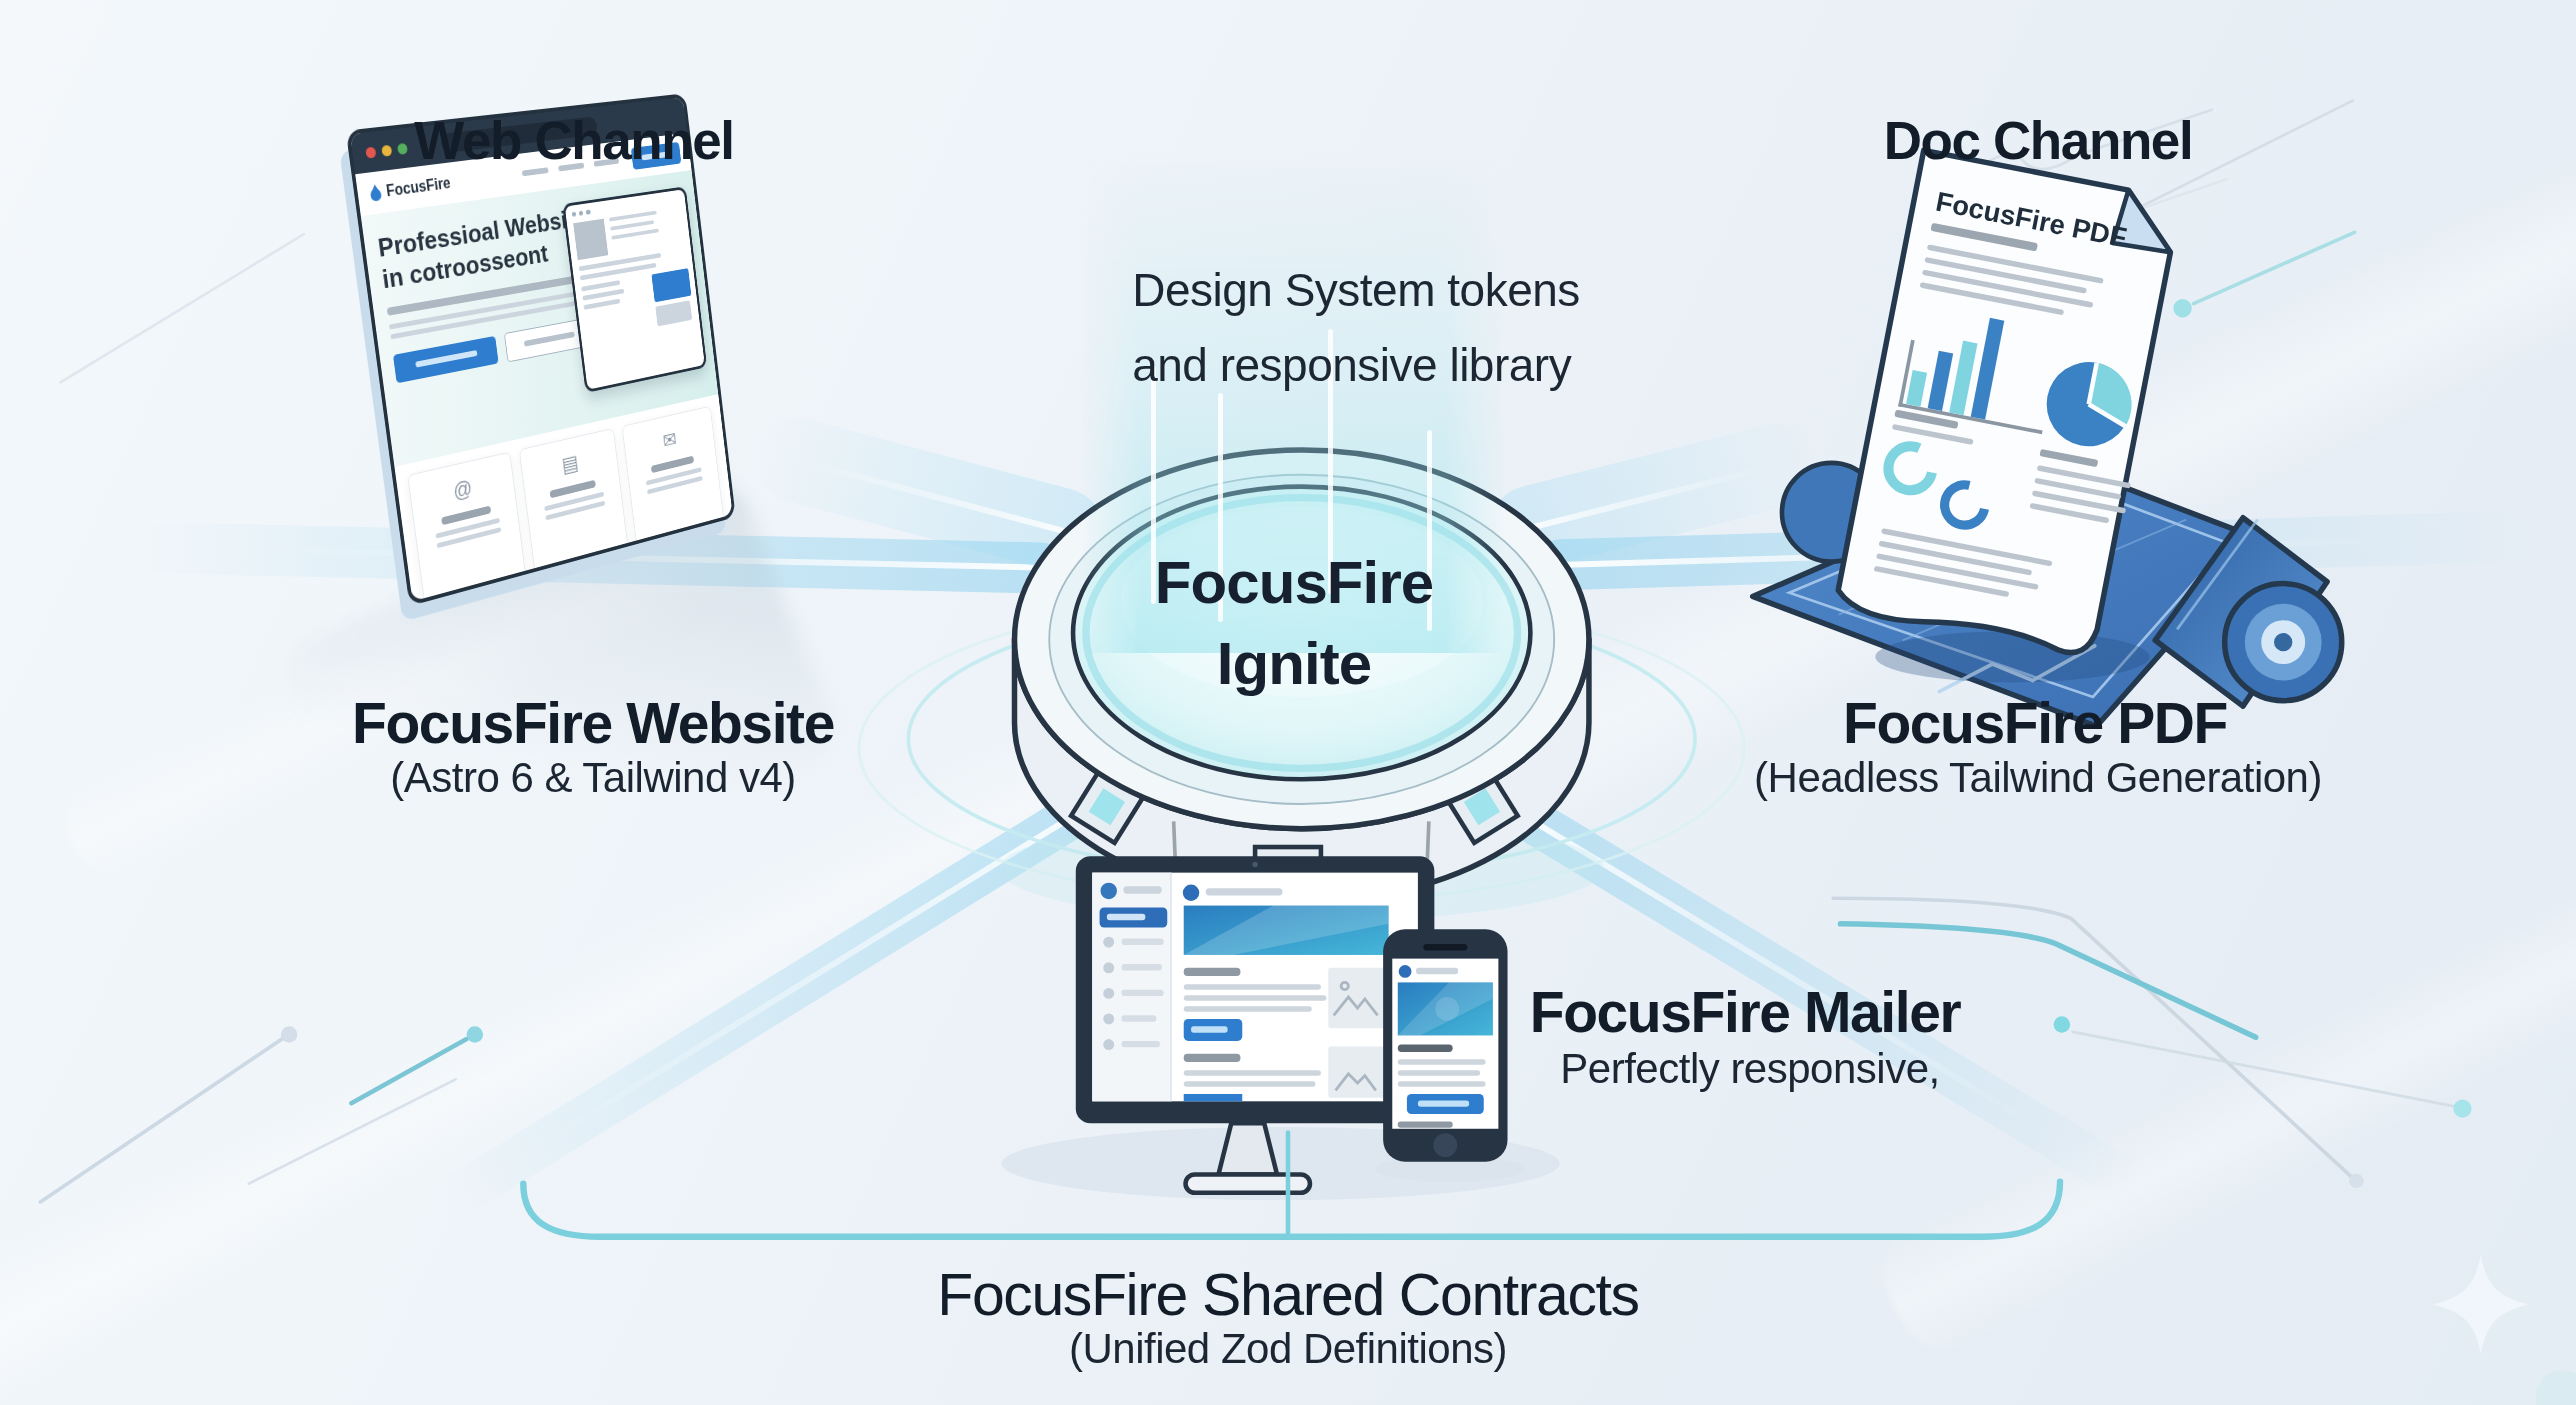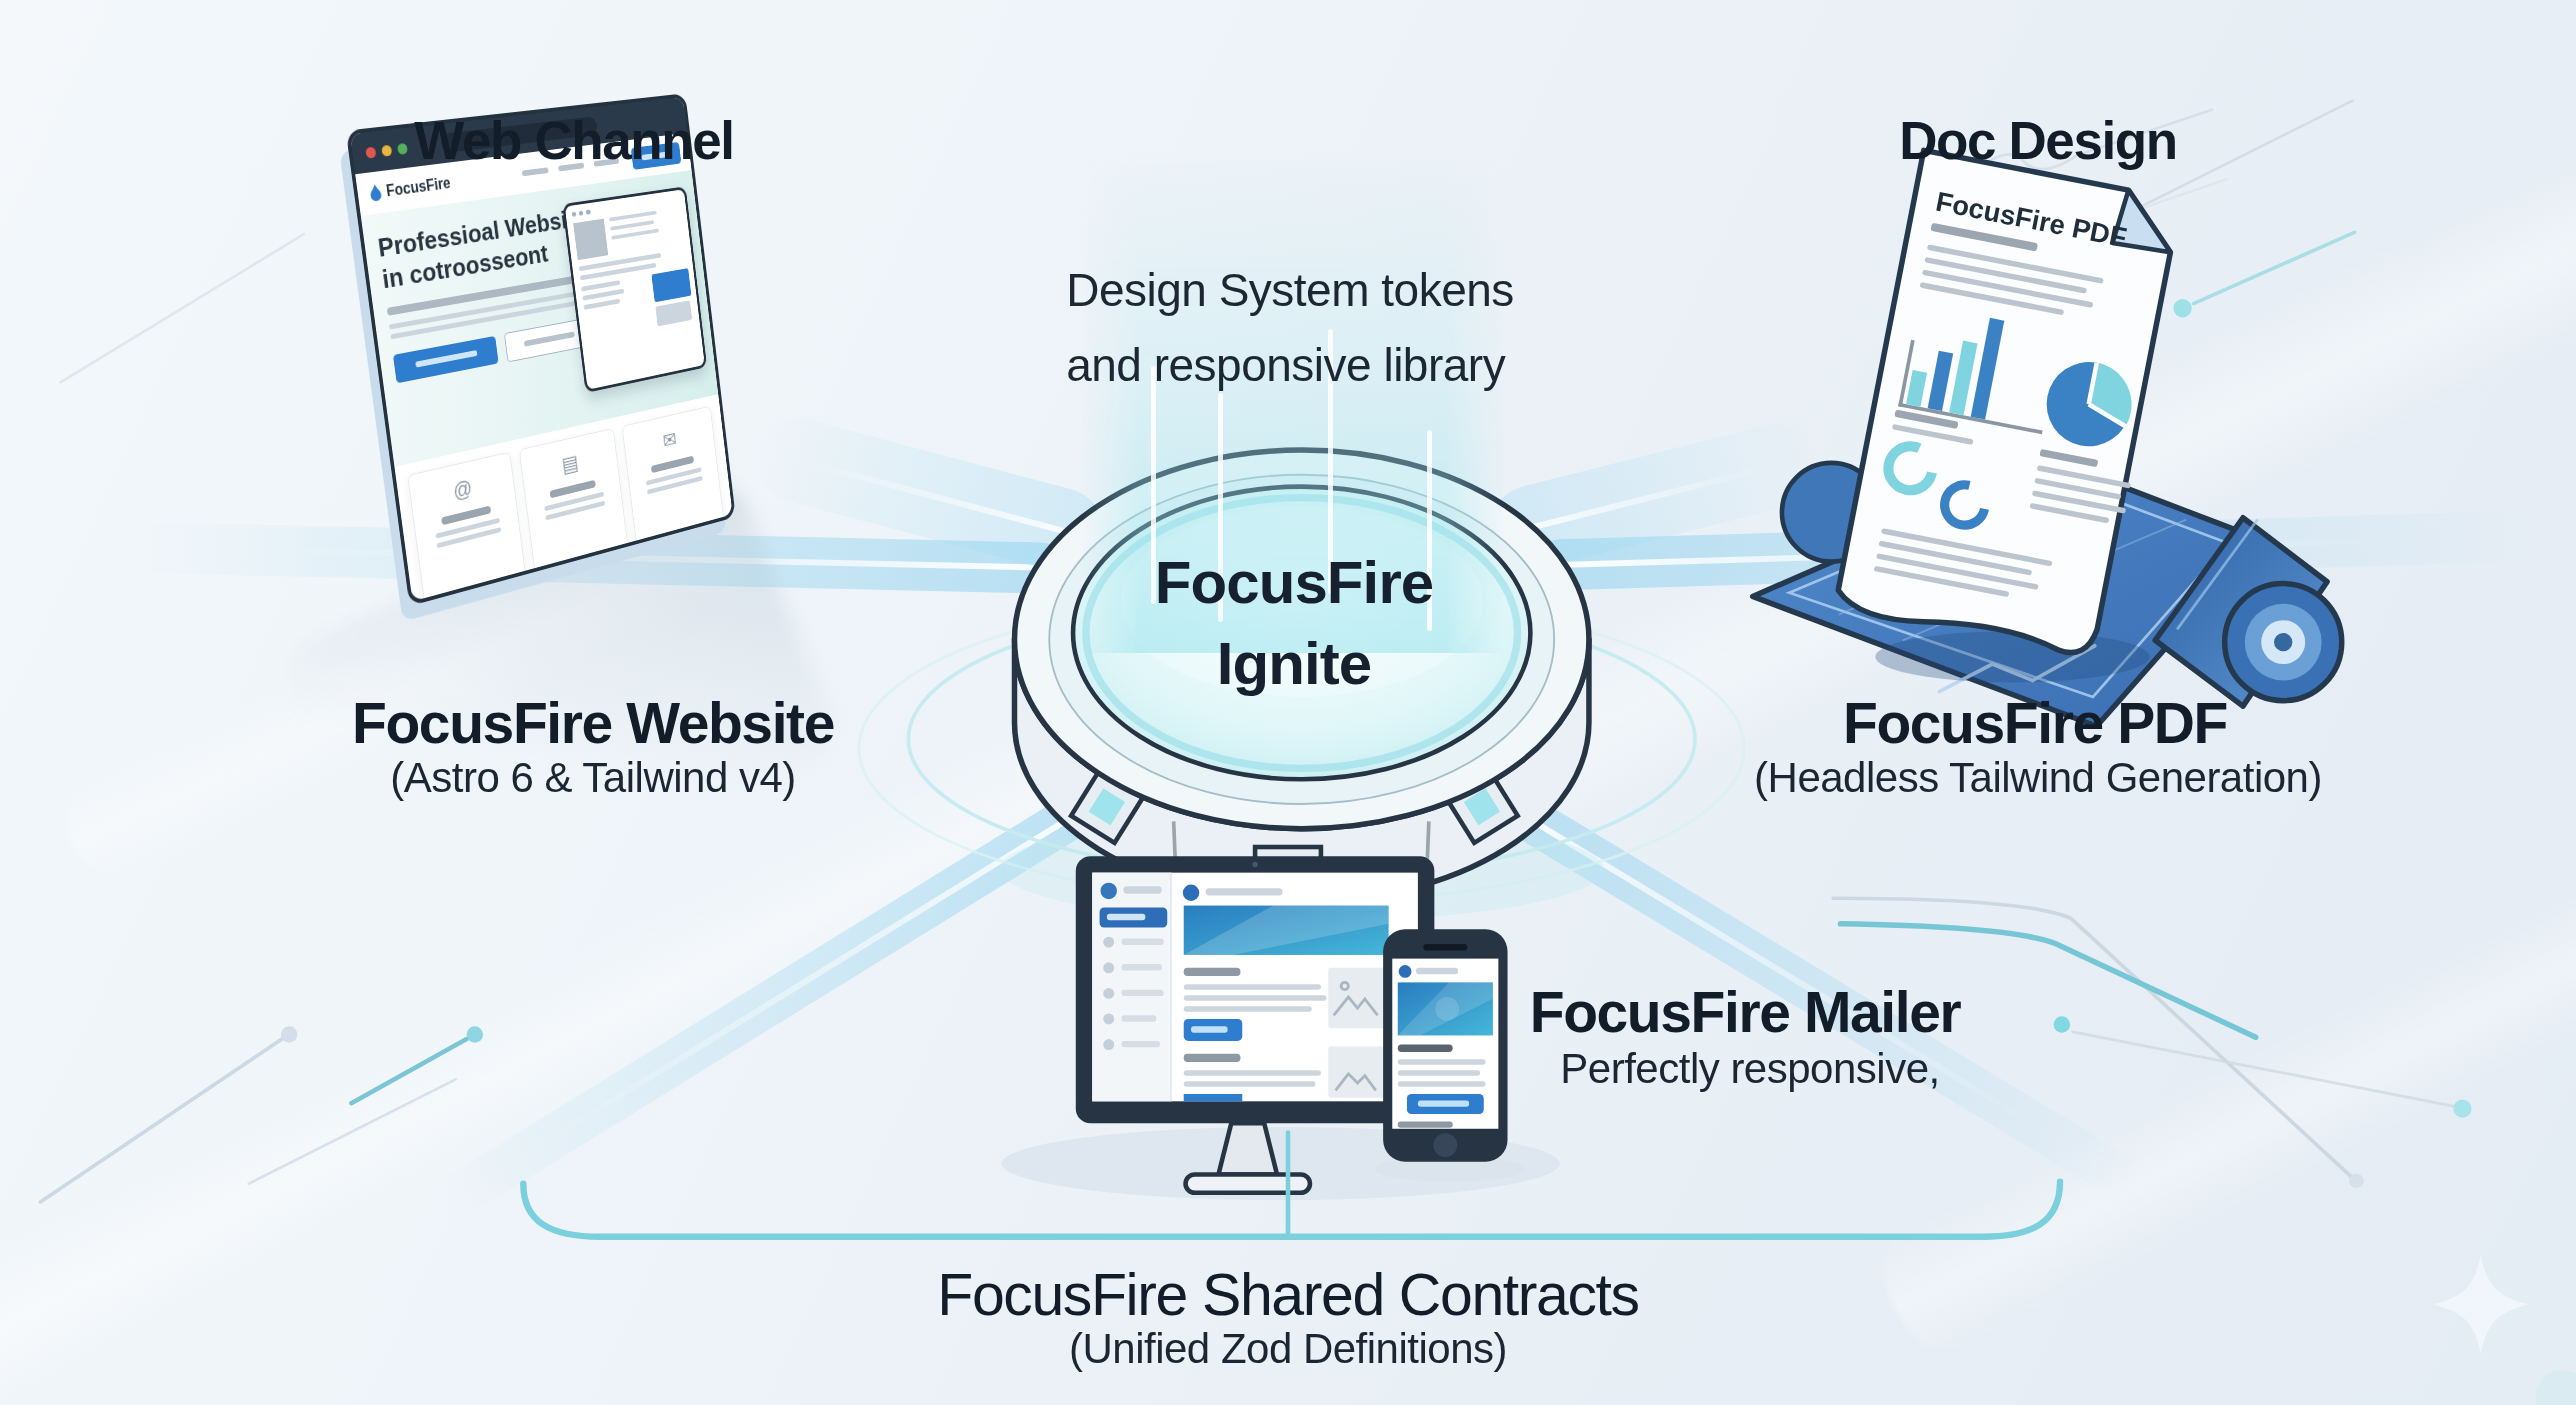--- a/index.html
+++ b/index.html
@@ -391,23 +391,23 @@
           <div class="ficon">✉</div>
           <div class="bar"></div>
             <div class="bar-light"></div>
             <div class="bar-light"></div>
         </div>
       </div>
     </div>
   </div>
 
   <div class="lbl lbl-channel" style="left:574px;top:110px;">Web Channel</div>
-  <div class="lbl lbl-channel" style="left:2038px;top:110px;">Doc Design</div>
-
-  <div class="lbl lbl-tokens" style="left:1290px;top:253px;">
+  <div class="lbl lbl-channel" style="left:2038px;top:110px;">Doc Channel</div>
+
+  <div class="lbl lbl-tokens" style="left:1356px;top:253px;">
     <div>Design System tokens</div>
     <div>and responsive library</div>
   </div>
 
   <div class="lbl lbl-title" style="left:593px;top:690px;">FocusFire Website</div>
   <div class="lbl lbl-sub" style="left:593px;top:754px;">(Astro 6 &amp; Tailwind v4)</div>
 
   <div class="lbl lbl-title" style="left:2035px;top:690px;">FocusFire PDF</div>
   <div class="lbl lbl-sub" style="left:2038px;top:754px;">(Headless Tailwind Generation)</div>
 

